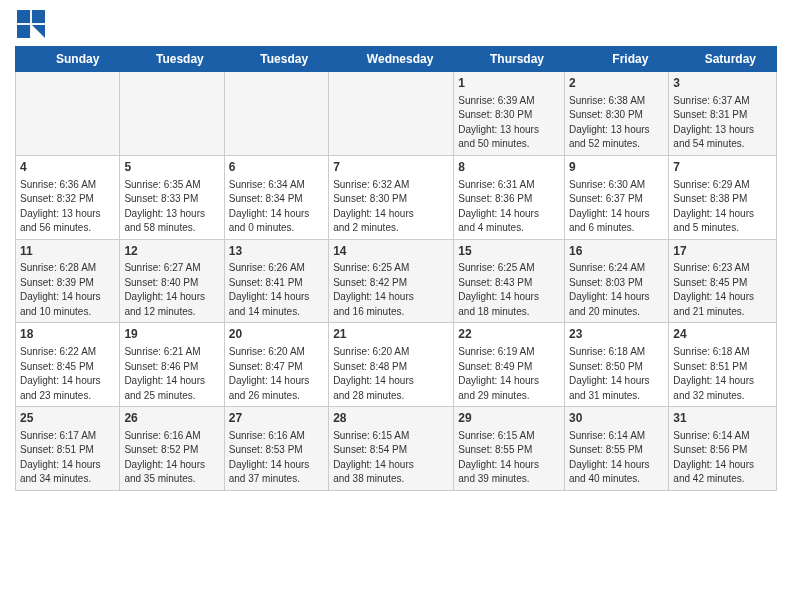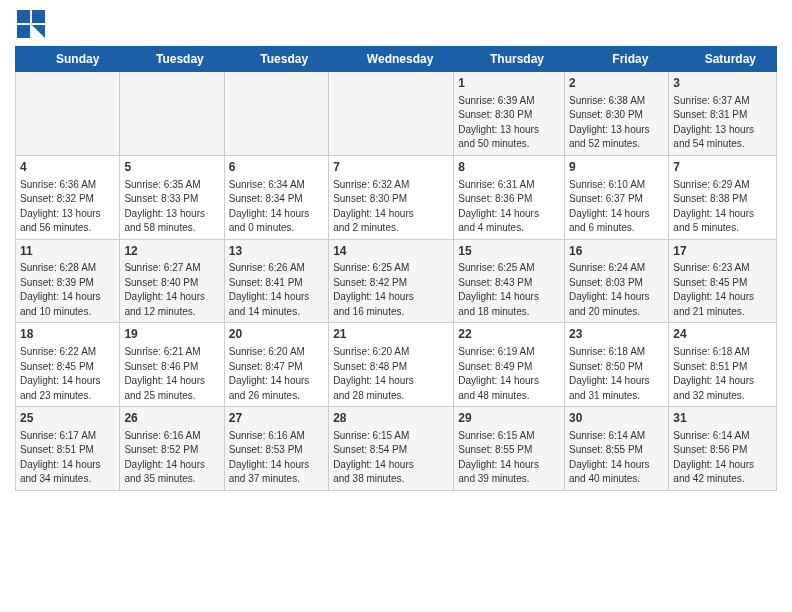--- a/index.html
+++ b/index.html
@@ -118,21 +118,21 @@
           <td>
             <div class="day-num">7</div>
             <div class="day-info"><span>Sunrise: 6:32 AM</span><br><span>Sunset: 8:30 PM</span><br><span>Daylight: 14 hours</span><br><span>and 2 minutes.</span></div>
           </td>
           <td>
             <div class="day-num">8</div>
             <div class="day-info"><span>Sunrise: 6:31 AM</span><br><span>Sunset: 8:36 PM</span><br><span>Daylight: 14 hours</span><br><span>and 4 minutes.</span></div>
           </td>
           <td>
             <div class="day-num">9</div>
-            <div class="day-info"><span>Sunrise: 6:10 AM</span><br><span>Sunset: 6:37 PM</span><br><span>Daylight: 14 hours</span><br><span>and 6 minutes.</span></div>
+            <div class="day-info"><span>Sunrise: 6:30 AM</span><br><span>Sunset: 6:37 PM</span><br><span>Daylight: 14 hours</span><br><span>and 6 minutes.</span></div>
           </td>
           <td>
             <div class="day-num">7</div>
             <div class="day-info"><span>Sunrise: 6:29 AM</span><br><span>Sunset: 8:38 PM</span><br><span>Daylight: 14 hours</span><br><span>and 5 minutes.</span></div>
           </td>
         </tr>
         <tr>
           <td>
             <div class="day-num">11</div>
             <div class="day-info"><span>Sunrise: 6:28 AM</span><br><span>Sunset: 8:39 PM</span><br><span>Daylight: 14 hours</span><br><span>and 10 minutes.</span></div>
@@ -174,21 +174,21 @@
           <td>
             <div class="day-num">20</div>
             <div class="day-info"><span>Sunrise: 6:20 AM</span><br><span>Sunset: 8:47 PM</span><br><span>Daylight: 14 hours</span><br><span>and 26 minutes.</span></div>
           </td>
           <td>
             <div class="day-num">21</div>
             <div class="day-info"><span>Sunrise: 6:20 AM</span><br><span>Sunset: 8:48 PM</span><br><span>Daylight: 14 hours</span><br><span>and 28 minutes.</span></div>
           </td>
           <td>
             <div class="day-num">22</div>
-            <div class="day-info"><span>Sunrise: 6:19 AM</span><br><span>Sunset: 8:49 PM</span><br><span>Daylight: 14 hours</span><br><span>and 48 minutes.</span></div>
+            <div class="day-info"><span>Sunrise: 6:19 AM</span><br><span>Sunset: 8:49 PM</span><br><span>Daylight: 14 hours</span><br><span>and 29 minutes.</span></div>
           </td>
           <td>
             <div class="day-num">23</div>
             <div class="day-info"><span>Sunrise: 6:18 AM</span><br><span>Sunset: 8:50 PM</span><br><span>Daylight: 14 hours</span><br><span>and 31 minutes.</span></div>
           </td>
           <td>
             <div class="day-num">24</div>
             <div class="day-info"><span>Sunrise: 6:18 AM</span><br><span>Sunset: 8:51 PM</span><br><span>Daylight: 14 hours</span><br><span>and 32 minutes.</span></div>
           </td>
         </tr>

